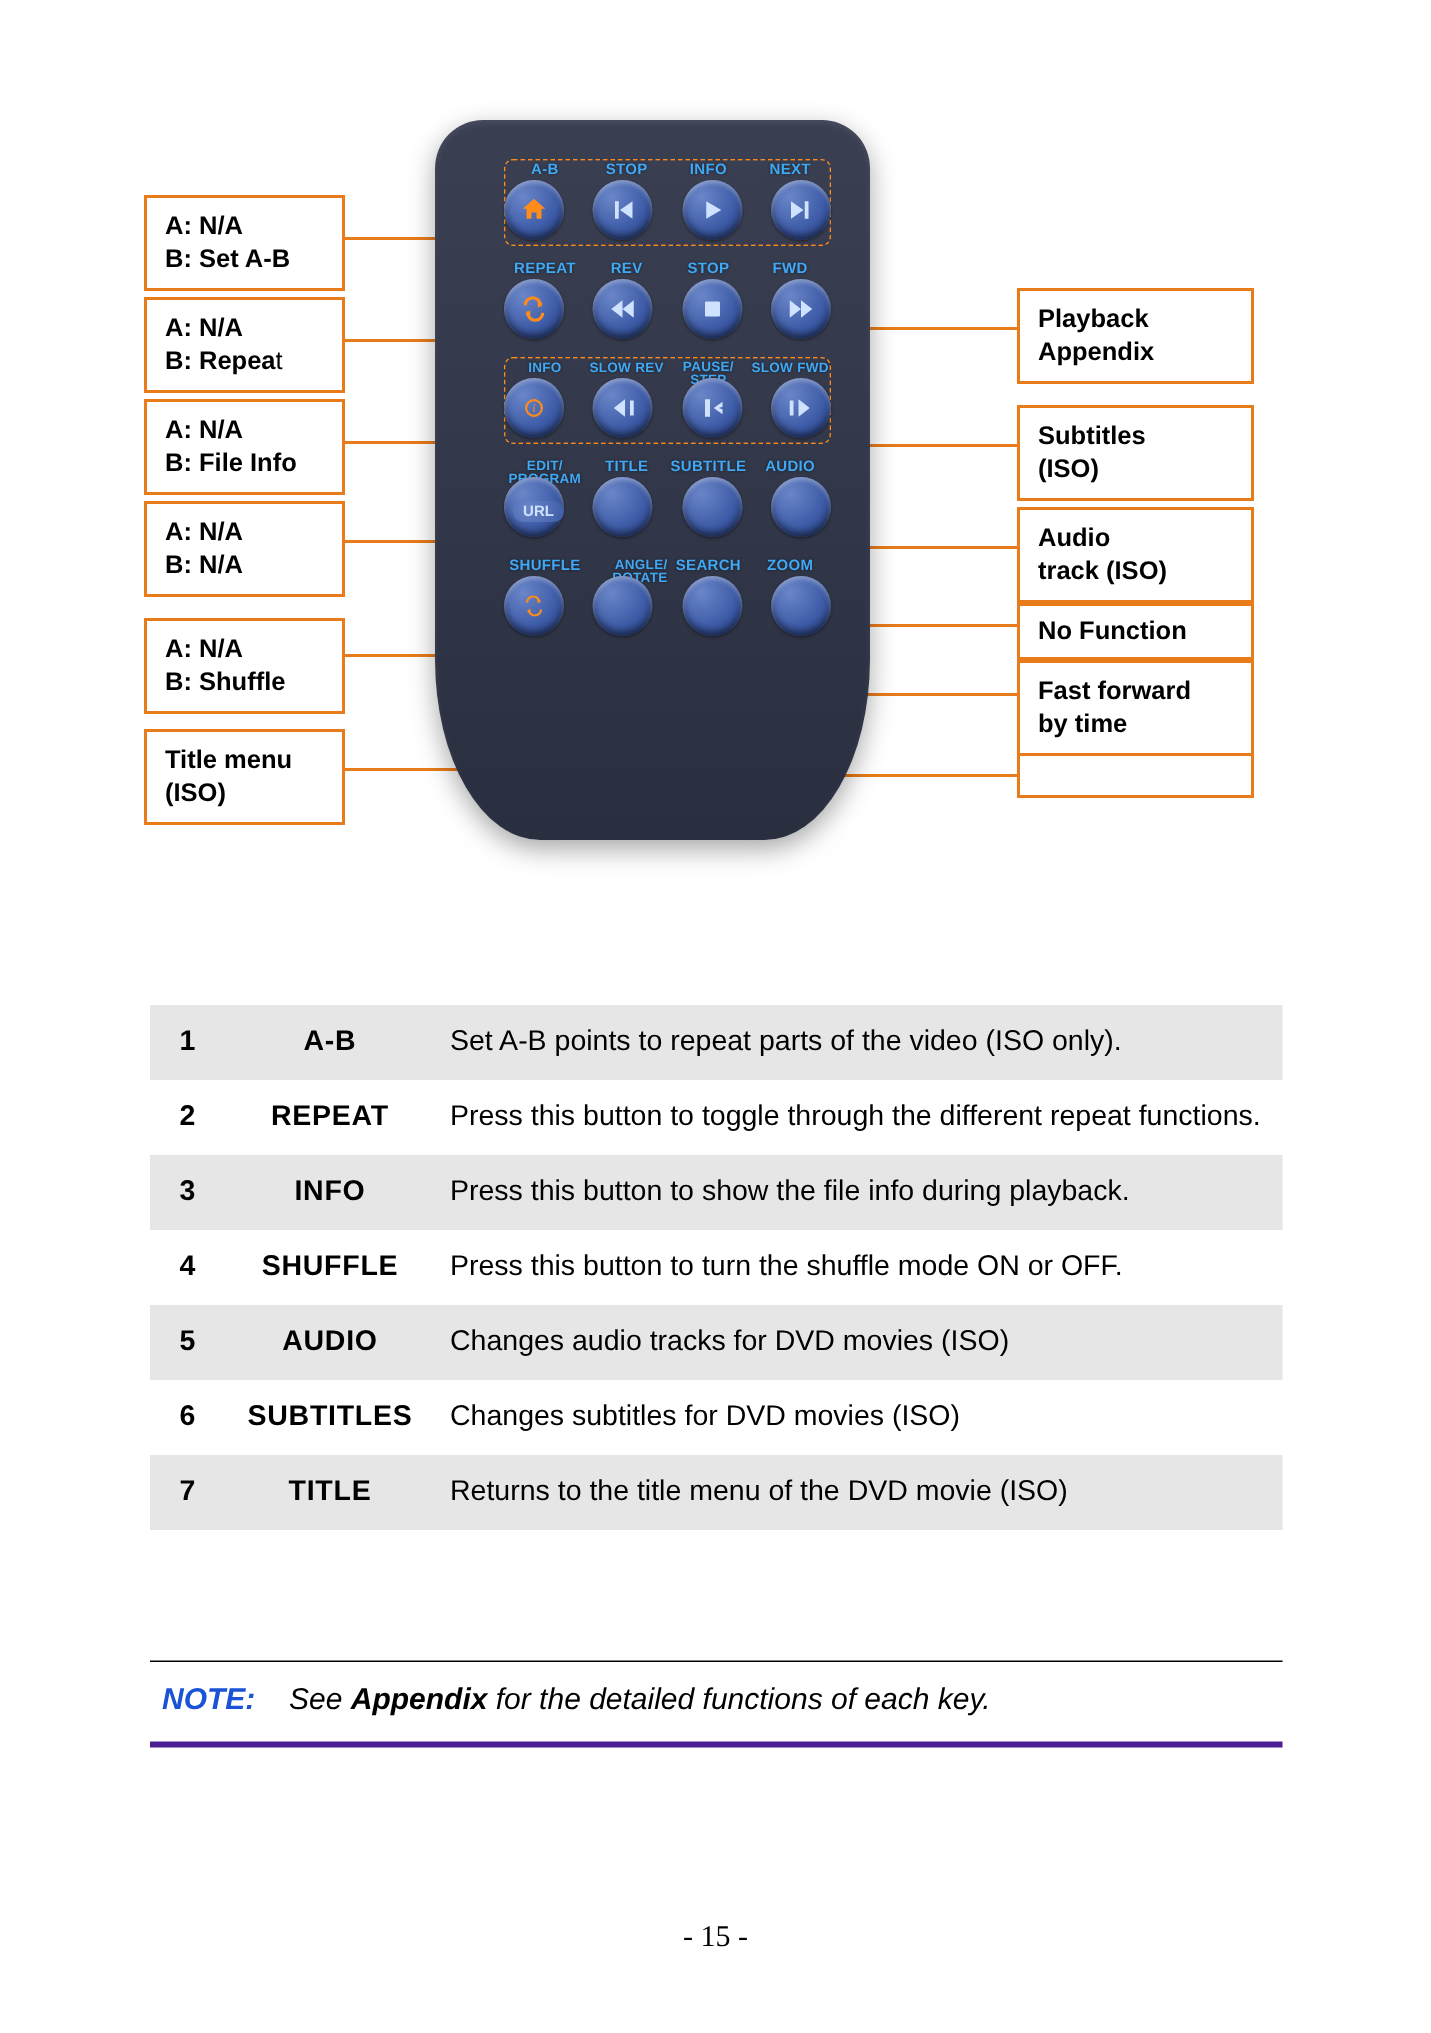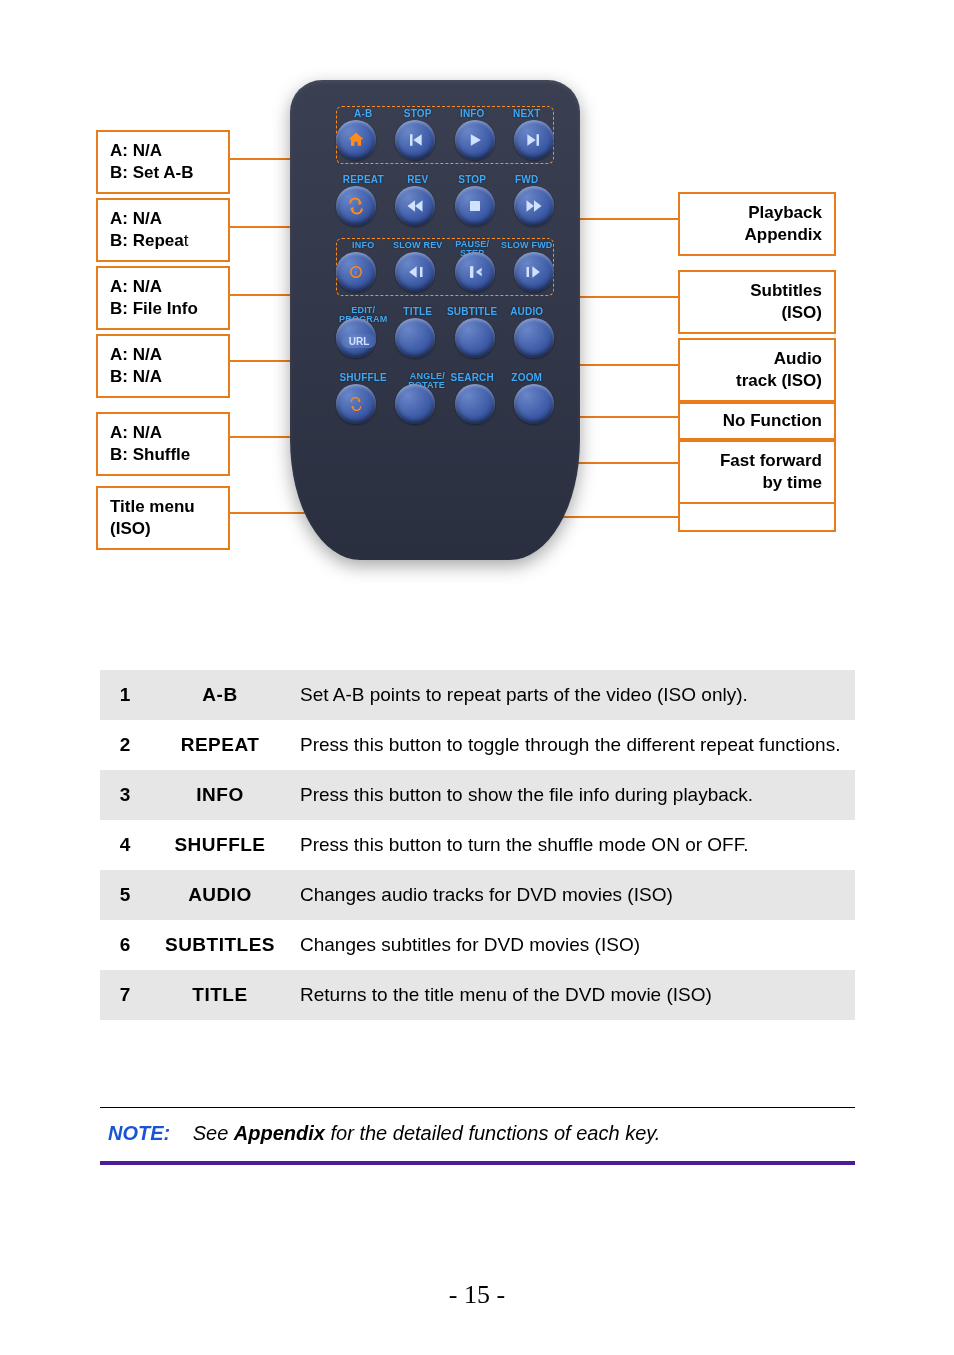--- a/index.html
+++ b/index.html
@@ -18,41 +18,41 @@
 .blabel { flex:1; text-align:center; color:#3fa9f5; font-size:10px; font-weight:bold; letter-spacing:0.2px; text-shadow:0 0 2px rgba(0,0,0,0.5); }
 .blabel2 { font-size:9px; }
 .btnrow { position:absolute; left:46px; width:218px; display:flex; justify-content: space-between; }
 .rc-btn { width:40px; height:40px; border-radius:50%; background: radial-gradient(circle at 32% 28%, #6a86c8, #3c5aa6 60%, #243a73); box-shadow: inset 0 2px 3px rgba(255,255,255,0.35), inset 0 -3px 5px rgba(0,0,0,0.5), 0 1px 2px rgba(0,0,0,0.4); display:flex; align-items:center; justify-content:center; color:#d8e6ff; }
 .rc-btn svg { width:20px; height:20px; display:block; }
 .rc-btn.small svg { width:14px; height:14px; }
 
 
 .callout { position:absolute; border:2px solid #e87b1a; background:#fff; padding:8px 12px; font-size:17px; font-weight:bold; line-height:1.3; color:#000; }
 .callout .thin { font-weight: normal; }
-.callout-r { text-align:right; }
+.callout-r { text-align:left; }
 .line { position:absolute; height:2px; background:#e87b1a; }
 .lineV { position:absolute; width:2px; background:#e87b1a; }
 
 
 .ftable { position:absolute; left:100px; top:670px; width:755px; border-collapse:collapse; }
 .ftable tr { }
 .ftable tr.shade td { background:#e6e6e6; }
 .ftable td { padding:14px 10px; font-size:19px; color:#000; vertical-align:middle; }
 .ftable td.num { width:50px; text-align:center; font-weight:bold; }
 .ftable td.key { width:140px; text-align:center; font-weight:bold; letter-spacing:0.5px; }
 .ftable td.desc { }
 
 
 .note-wrap { position:absolute; left:100px; top:1107px; width:755px; border-top:1px solid #000; border-bottom:4px solid #4c1d95; padding:14px 8px 16px 8px; }
 .note-label { color:#1a53d6; font-weight:bold; font-style:italic; font-size:20px; }
 .note-text { font-style:italic; font-size:20px; margin-left:18px; }
 .note-text b { font-style:italic; }
 
 
-.pageno { position:absolute; left:0; width:100%; top:1280px; text-align:center; font-family:"Times New Roman", serif; font-size:26px; }
+.pageno { position:absolute; left:0; width:100%; top:1280px; text-align:center; font-family:"Times New Roman", serif; font-size:20px; }
 </style>
 </head>
 <body>
 
 <div class="page">
   <div class="diagram">
 
     <div class="line" style="left:228px; top:78px; width:110px;"></div>
     <div class="line" style="left:228px; top:146px; width:110px;"></div>
     <div class="line" style="left:228px; top:214px; width:110px;"></div>

